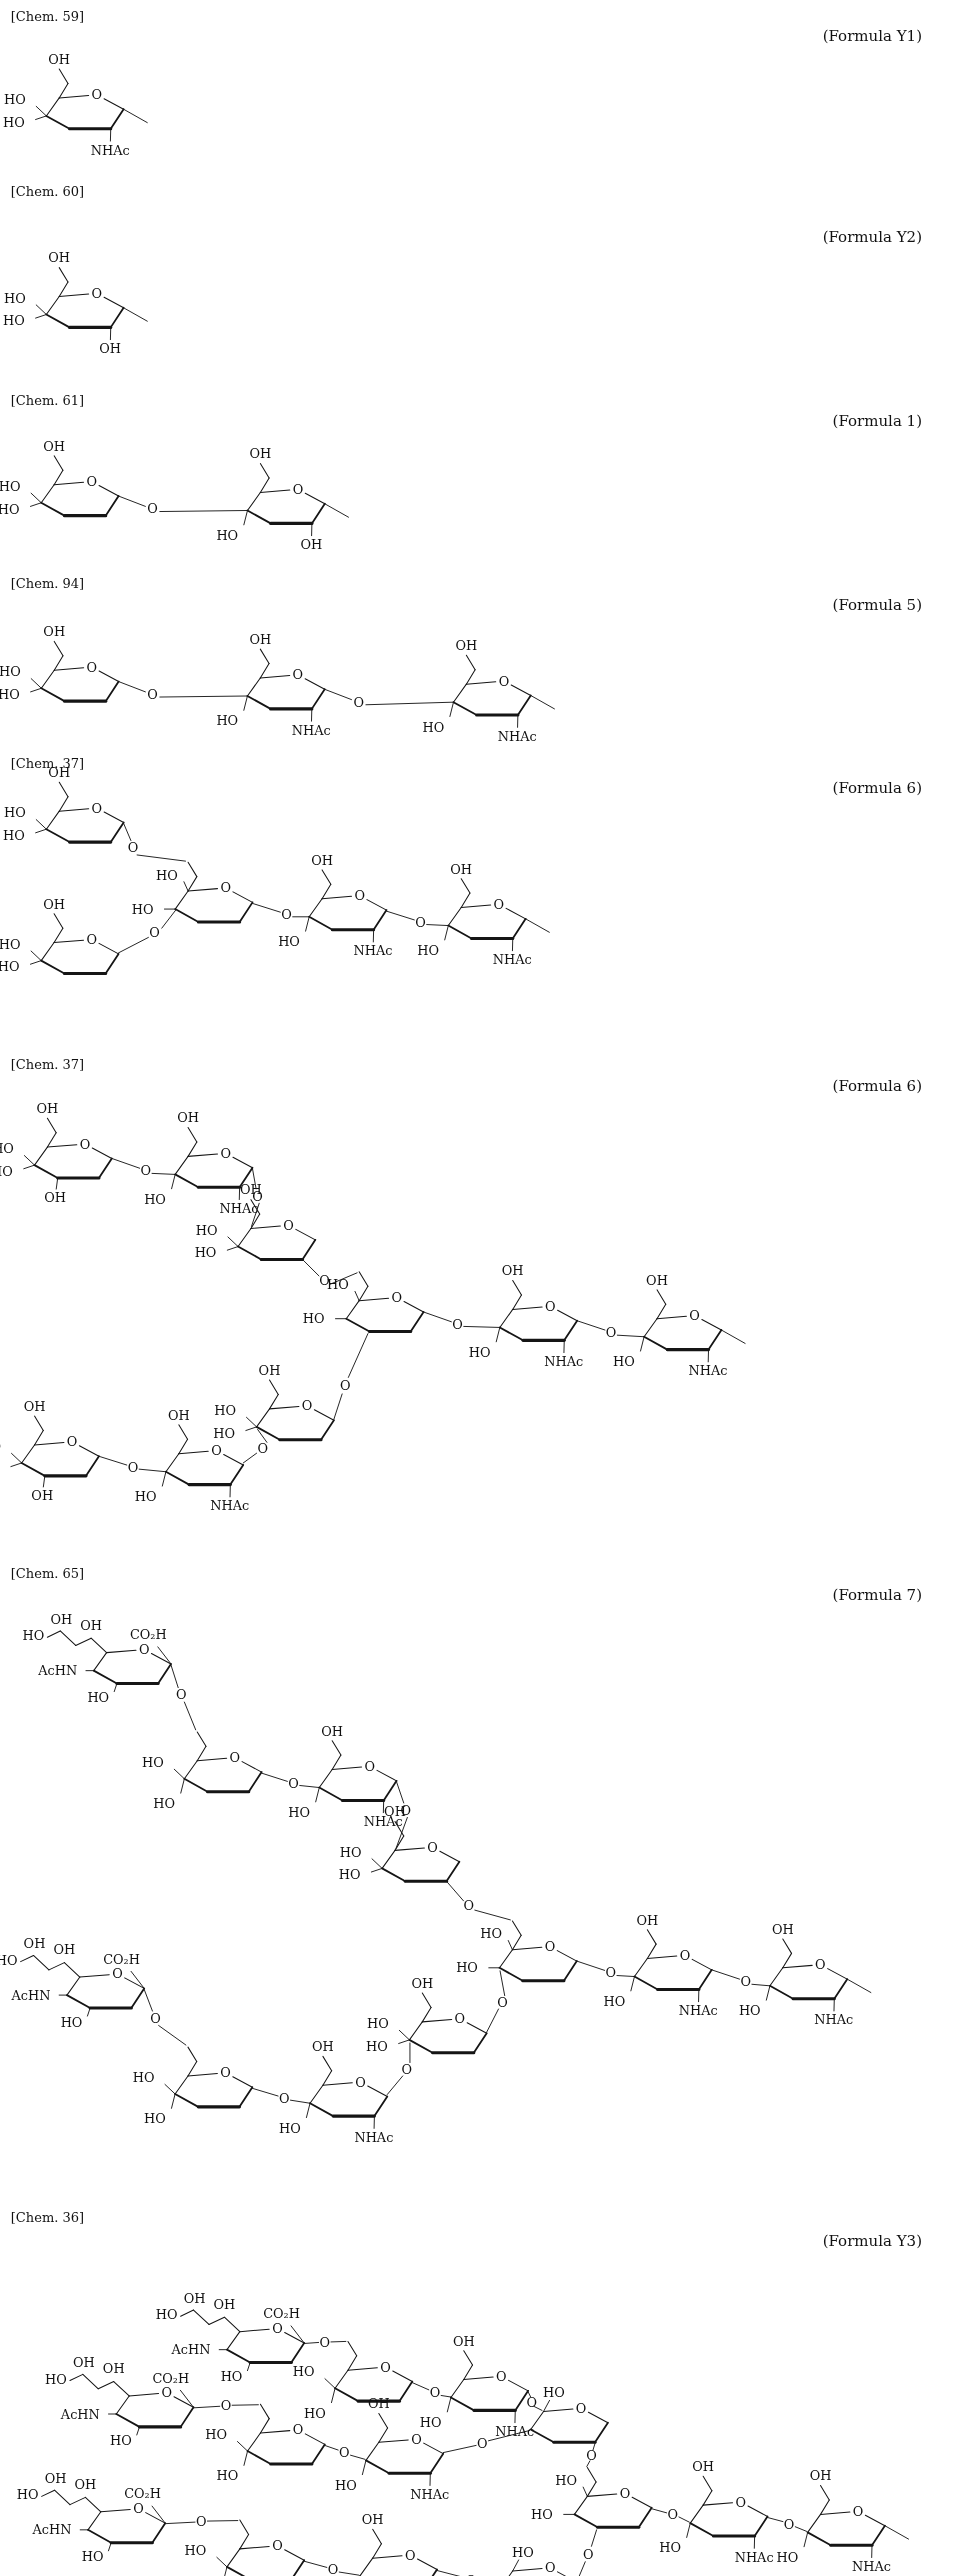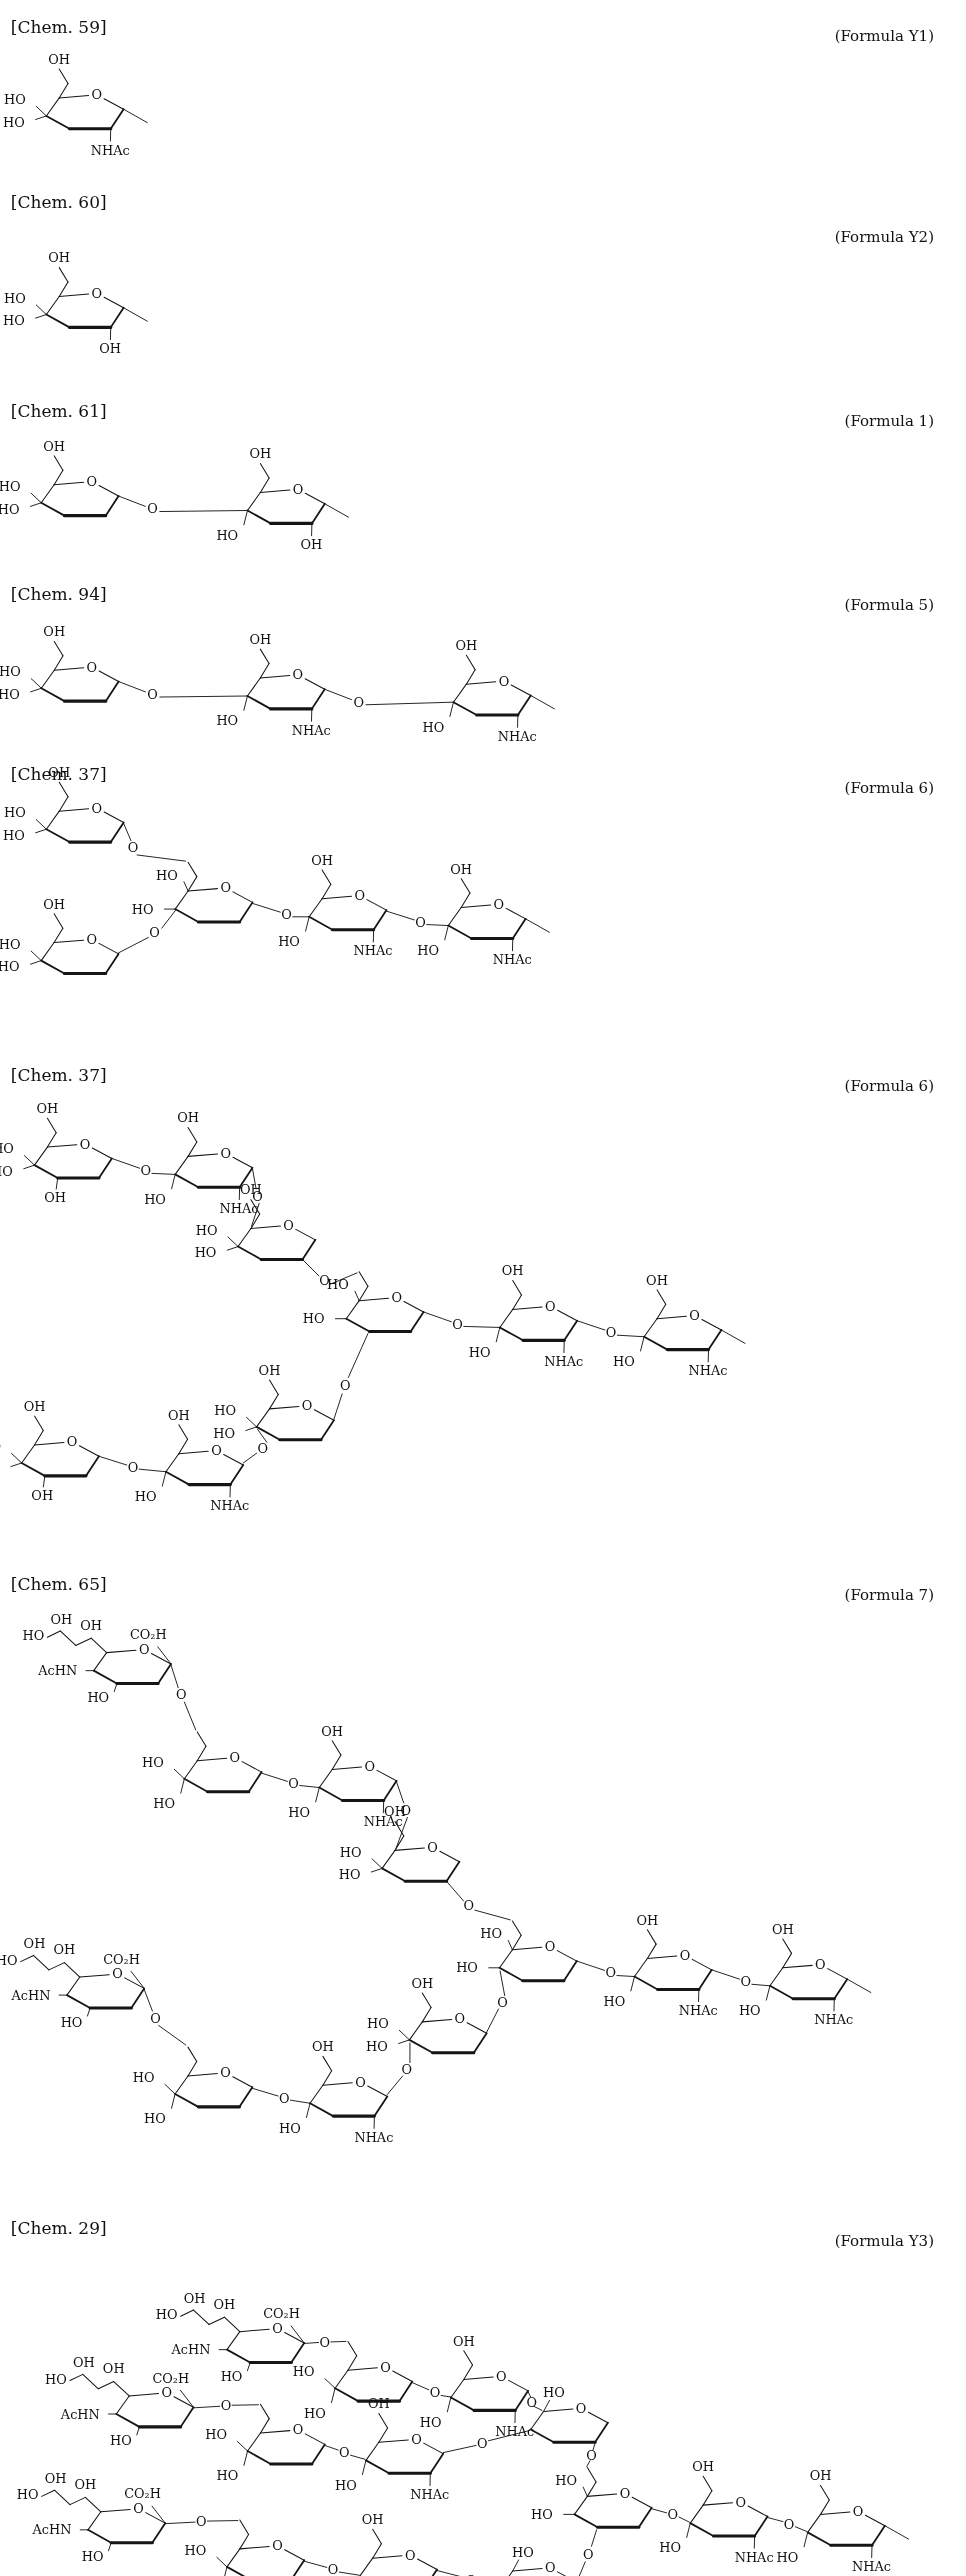--- a/index.html
+++ b/index.html
@@ -1,19 +1,19 @@
 <!DOCTYPE html>
 <html style="font-size:8.2px"><head>
 <meta charset="utf-8">
 <style>
   html,body{margin:0;padding:0;background:#ffffff;}
   .page{position:relative;width:966px;height:2852px;background:#ffffff;
         font-family:"DejaVu Serif",serif;color:#111;overflow:hidden;}
-  .chem-label{position:absolute;left:10.8px;font-size:17px;white-space:nowrap;margin-top:8px;}
-  .formula-label{position:absolute;right:32px;font-size:15px;white-space:nowrap;text-align:right;}
+  .chem-label{position:absolute;left:10.8px;font-size:13px;white-space:nowrap;}
+  .formula-label{position:absolute;right:44px;font-size:15px;white-space:nowrap;text-align:right;}
   svg.structure{position:absolute;overflow:visible;}
   svg.structure text{font-family:"DejaVu Serif",serif;font-size:25px;fill:#111;}
 </style>
 </head>
 <body>
 
 <div class="page">
 
   <div class="chem-label" style="top:9.3px">[Chem. 59]</div>
   <div class="formula-label" style="top:27px">(Formula Y1)</div>
@@ -652,21 +652,21 @@
         <line x1="1520.0" y1="700.0" x2="1537.0" y2="672.0" stroke="#151515" stroke-width="2" stroke-linecap="round"></line>
         <line x1="1537.0" y1="672.0" x2="1520.0" y2="644.0" stroke="#151515" stroke-width="2" stroke-linecap="round"></line>
         <text x="1520" y="634" text-anchor="middle">OH</text>
         <line x1="1495.0" y1="735.0" x2="1488.0" y2="762.8" stroke="#151515" stroke-width="1.8" stroke-linecap="round"></line>
         <text x="1477" y="792" text-anchor="end">HO</text>
         <line x1="1620.0" y1="760.0" x2="1619.4" y2="783.8" stroke="#151515" stroke-width="1.8" stroke-linecap="round"></line>
         <text x="1619" y="810" text-anchor="middle">NHAc</text>
       </g>
     </svg>
 
-  <div class="chem-label" style="top:2210px">[Chem. 29]</div>
+  <div class="chem-label" style="top:2210px">[Chem. 36]</div>
   <div class="formula-label" style="top:2232px">(Formula Y3)</div>
   <svg class="structure" style="left:0;top:2257px" width="943" height="592" viewBox="0 0 1830 1150">
       <line x1="590.0" y1="168.0" x2="618.0" y2="166.0" stroke="#151515" stroke-width="1.8" stroke-linecap="round"></line>
       <line x1="642.0" y1="165.0" x2="671.0" y2="164.0" stroke="#151515" stroke-width="1.8" stroke-linecap="round"></line>
       <line x1="800.0" y1="244.0" x2="832.0" y2="258.0" stroke="#151515" stroke-width="1.8" stroke-linecap="round"></line>
       <line x1="856.0" y1="269.0" x2="875.0" y2="272.0" stroke="#151515" stroke-width="1.8" stroke-linecap="round"></line>
       <line x1="1025.0" y1="262.0" x2="1030.0" y2="272.0" stroke="#151515" stroke-width="1.8" stroke-linecap="round"></line>
       <line x1="1036.0" y1="290.0" x2="1052.0" y2="298.0" stroke="#151515" stroke-width="1.8" stroke-linecap="round"></line>
       <line x1="375.0" y1="293.0" x2="426.0" y2="290.0" stroke="#151515" stroke-width="1.8" stroke-linecap="round"></line>
       <line x1="450.0" y1="288.0" x2="501.0" y2="287.0" stroke="#151515" stroke-width="1.8" stroke-linecap="round"></line>

